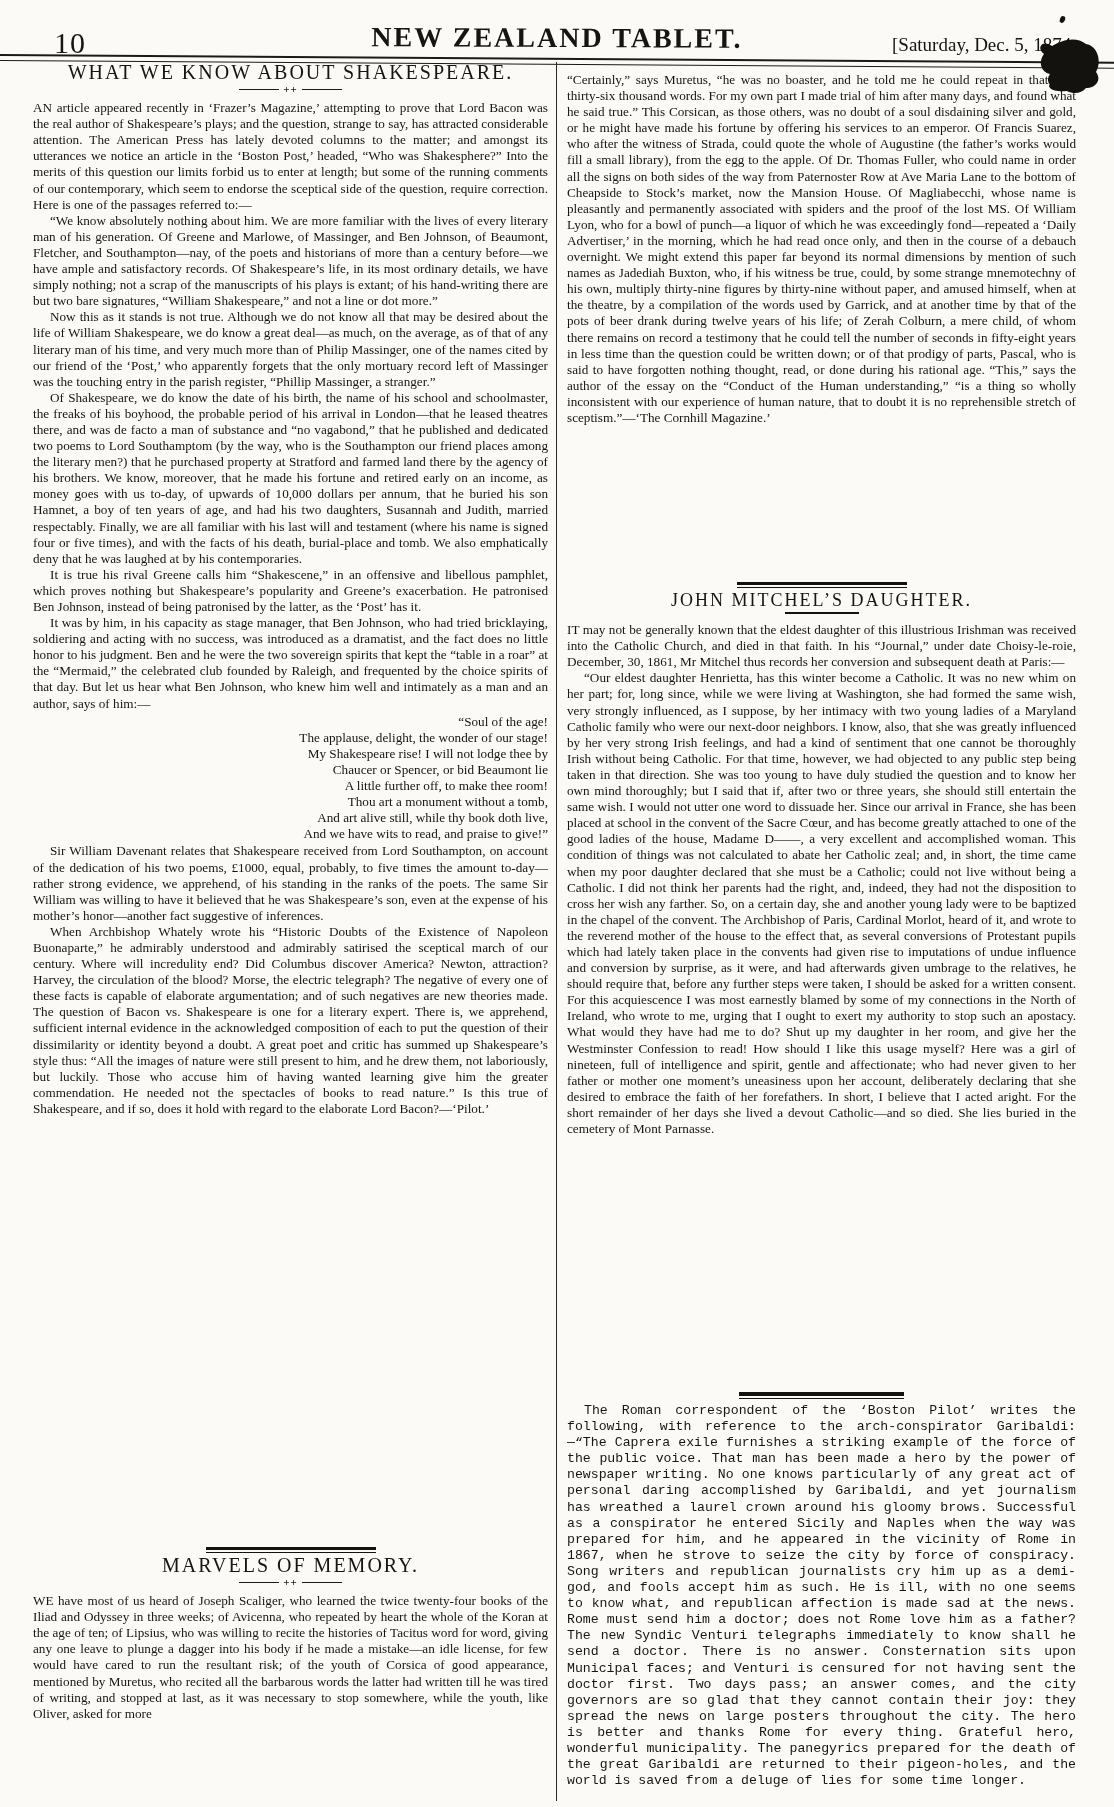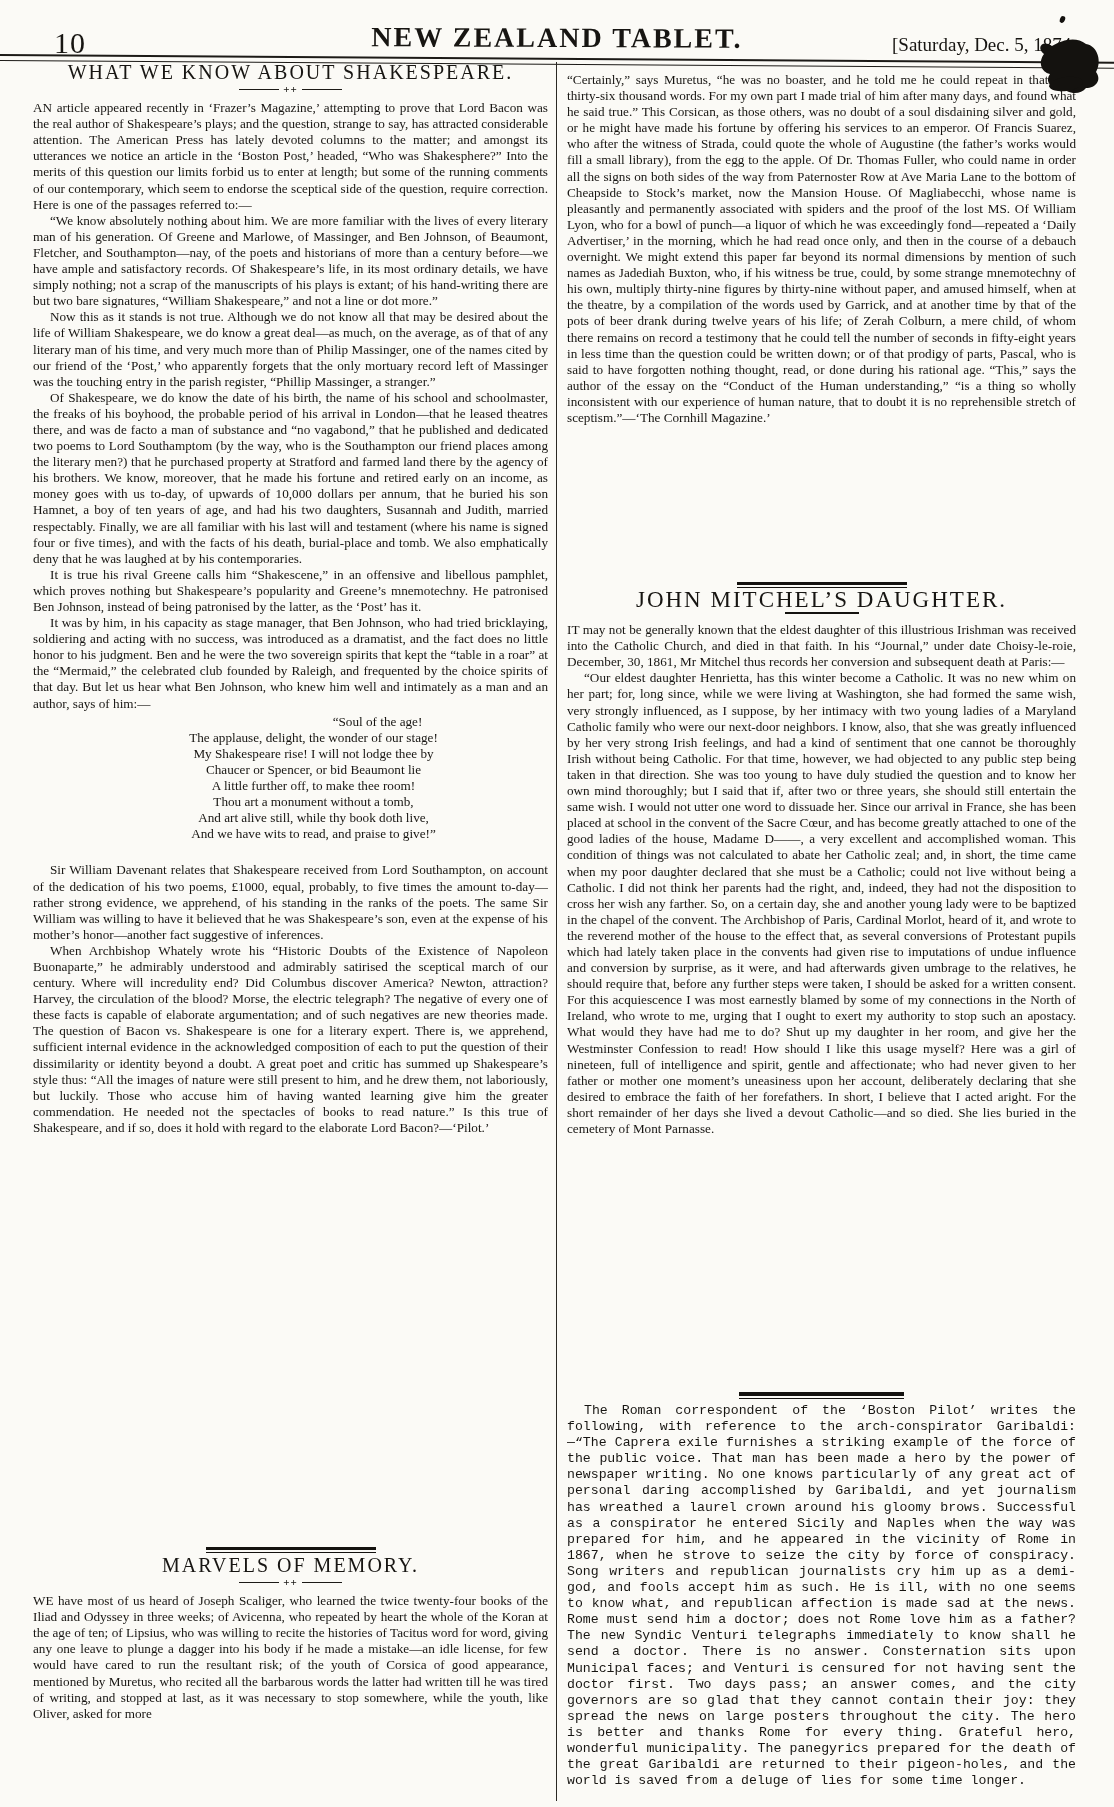--- a/index.html
+++ b/index.html
@@ -33,33 +33,33 @@
   .col-left-a1  { left:33px;  top:60px;   width:515px; height:1480px; overflow:hidden; }
   .col-left-a2  { left:33px;  top:1543px; width:515px; height:262px;  overflow:hidden; }
   .col-right-b1 { left:567px; top:72px;   width:509px; height:500px;  overflow:hidden; }
   .col-right-b2 { left:567px; top:578px;  width:509px; height:806px;  overflow:hidden; }
   .col-right-b3 { left:567px; top:1388px; width:509px; height:415px;  overflow:hidden;font-family:Liberation Mono, monospace; }
 
   
   h2.article-title { margin:4px 0 2px 0; text-align:center; font-weight:normal; }
   .title-shakespeare { font-size:20px; letter-spacing:2px; }
   .title-memory      { font-size:20px; letter-spacing:2px; margin-top:4px; }
-  .title-mitchel     { font-size:23px; letter-spacing:2px; margin-top:6px; }
+  .title-mitchel     { font-size:18px; letter-spacing:2px; margin-top:6px; }
 
   .orn { display:flex; align-items:center; justify-content:center; height:14px; margin:1px 0 4px 0; }
   .orn::before,.orn::after { content:""; width:40px; border-top:1.5px solid #1c1a17; }
   .orn .ticks { font-size:11px; letter-spacing:1px; padding:0 4px; line-height:10px; font-weight:bold; }
 
   .rule-double { width:170px; margin:4px auto 4px; height:2px;
     border-top:3px solid #14120f; border-bottom:1px solid #14120f; }
   .rule-double.heavy { width:165px; border-top-width:4px; }
   .rule-short { width:74px; margin:4px auto 8px; border-top:2px solid #14120f; }
 
   
-  .poem { margin:2px 0 20px 46px; white-space:pre-line; text-align:center; text-indent:128px; }
+  .poem { margin:2px 0 1px 46px; white-space:pre-line; text-align:right; text-indent:128px; }
 
   
   .ink-blot { position:absolute; left:1036px; top:36px; width:66px; height:62px; }
   .ink-dot  { position:absolute; left:1060px; top:16px; width:5px; height:7px;
               background:#14120f; border-radius:50% 50% 60% 40%; transform:rotate(20deg); }
 </style>
 </head>
 <body>
 
 <div class="pagewrap">
@@ -72,21 +72,21 @@
 
   <section class="col col-left-a1">
     <h2 class="article-title title-shakespeare">WHAT WE KNOW ABOUT SHAKESPEARE.</h2>
     <div class="orn">
         <span class="ticks">++</span>
       </div>
     <p class="noind">AN article appeared recently in ‘Frazer’s Magazine,’ attempting to prove that Lord Bacon was the real author of Shakespeare’s plays; and the question, strange to say, has attracted considerable attention. The American Press has lately devoted columns to the matter; and amongst its utterances we notice an article in the ‘Boston Post,’ headed, “Who was Shakesphere?”  Into the merits of this question our limits forbid us to enter at length; but some of the running comments of our contemporary, which seem to endorse the sceptical side of the question, require correction.  Here is one of the passages referred to:—</p>
     <p>“We know absolutely nothing about him.  We are more familiar with the lives of every literary man of his generation.  Of Greene and Marlowe, of Massinger, and Ben Johnson, of Beaumont, Fletcher, and Southampton—nay, of the poets and historians of more than a century before—we have ample and satisfactory records.  Of Shakespeare’s life, in its most ordinary details, we have simply nothing; not a scrap of the manuscripts of his plays is extant; of his hand-writing there are but two bare signatures, “William Shakespeare,” and not a line or dot more.”</p>
     <p>Now this as it stands is not true.  Although we do not know all that may be desired about the life of William Shakespeare, we do know a great deal—as much, on the average, as of that of any literary man of his time, and very much more than of Philip Massinger, one of the names cited by our friend of the ‘Post,’ who apparently forgets that the only mortuary record left of Massinger was the touching entry in the parish register, “Phillip Massinger, a stranger.”</p>
     <p>Of Shakespeare, we do know the date of his birth, the name of his school and schoolmaster, the freaks of his boyhood, the probable period of his arrival in London—that he leased theatres there, and was de facto a man of substance and “no vagabond,” that he published and dedicated two poems to Lord Southamptom (by the way, who is the Southampton our friend places among the literary men?) that he purchased property at Stratford and farmed land there by the agency of his brothers.  We know, moreover, that he made his fortune and retired early on an income, as money goes with us to-day, of upwards of 10,000 dollars per annum, that he buried his son Hamnet, a boy of ten years of age, and had his two daughters, Susannah and Judith, married respectably.  Finally, we are all familiar with his last will and testament (where his name is signed four or five times), and with the facts of his death, burial-place and tomb.  We also emphatically deny that he was laughed at by his contemporaries.</p>
-    <p>It is true his rival Greene calls him “Shakescene,” in an offensive and libellous pamphlet, which proves nothing but Shakespeare’s popularity and Greene’s mnemotechny.  He patronised Ben Johnson, instead of being patronised by the latter, as the ‘Post’ has it.</p>
+    <p>It is true his rival Greene calls him “Shakescene,” in an offensive and libellous pamphlet, which proves nothing but Shakespeare’s popularity and Greene’s exacerbation.  He patronised Ben Johnson, instead of being patronised by the latter, as the ‘Post’ has it.</p>
     <p>It was by him, in his capacity as stage manager, that Ben Johnson, who had tried bricklaying, soldiering and acting with no success, was introduced as a dramatist, and the fact does no little honor to his judgment.  Ben and he were the two sovereign spirits that kept the “table in a roar” at the “Mermaid,” the celebrated club founded by Raleigh, and frequented by the choice spirits of that day.  But let us hear what Ben Johnson, who knew him well and intimately as a man and an author, says of him:—</p>
     <div class="poem">“Soul of the age!
 The applause, delight, the wonder of our stage!
 My Shakespeare rise!   I will not lodge thee by
 Chaucer or Spencer, or bid Beaumont lie
 A little further off, to make thee room!
 Thou art a monument without a tomb,
 And art alive still, while thy book doth live,
 And we have wits to read, and praise to give!”</div>
     <p>Sir William Davenant relates that Shakespeare received from Lord Southampton, on account of the dedication of his two poems, £1000, equal, probably, to five times the amount to-day—rather strong evidence, we apprehend, of his standing in the ranks of the poets.  The same Sir William was willing to have it believed that he was Shakespeare’s son, even at the expense of his mother’s honor—another fact suggestive of inferences.</p>

